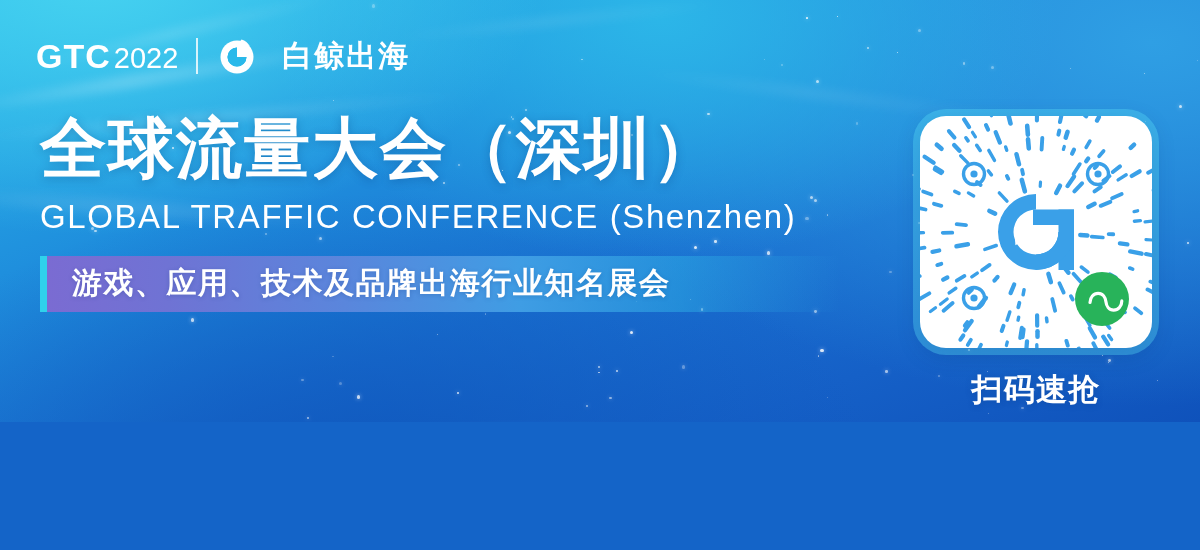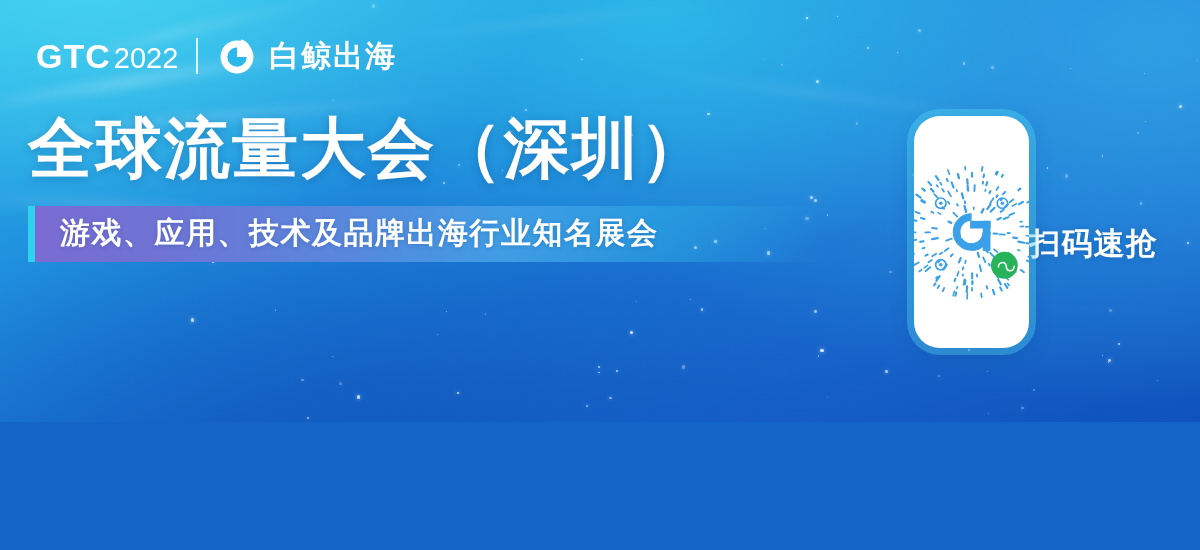--- a/index.html
+++ b/index.html
@@ -63,29 +63,29 @@
     font-family:"Liberation Sans","DejaVu Sans",sans-serif;
   }
   .gtc-year {
     font-size:29px; font-weight:400; letter-spacing:0px;
     margin-left:3px;
     font-family:"Liberation Sans","DejaVu Sans",sans-serif;
   }
   .logo-div {
     width:2px; height:36px; background:rgba(255,255,255,.8);
   }
-  .brand { display:flex; align-items:center; gap:11px; }
+  .brand { display:flex; align-items:center; gap:24px; }
   .brand-mark { width:42px; height:42px; flex:0 0 42px; }
   .brand-name {
     color:#fff; font-size:30px; font-weight:700; letter-spacing:2px;
     font-family:"DejaVu Sans","Liberation Sans",sans-serif;
   }
 
   
-  .content { position:absolute; left:28px; top:112px; width:820px; }
+  .content { position:absolute; left:40px; top:112px; width:820px; }
 
   .title {
     color:#fff;
     font-size:66px;
     font-weight:700;
     letter-spacing:2px;
     line-height:1.12;
     text-shadow:0 2px 10px rgba(8,50,120,.28);
     font-family:"DejaVu Sans","Liberation Sans",sans-serif;
     white-space:nowrap;
@@ -142,21 +142,21 @@
     white-space:nowrap;
     font-family:"DejaVu Sans","Liberation Sans",sans-serif;
     text-shadow:0 1px 5px rgba(15,60,135,.25);
   }
   .info-text.date { letter-spacing:.2px; }
 
   
   .qr-block {
     position:absolute; right:42px; top:116px;
     width:244px;
-    display:flex; flex-direction:row; align-items:center;
+    display:flex; flex-direction:column; align-items:center;
   }
   .qr-card {
     width:232px; height:232px;
     background:#fff;
     border-radius:26px;
     box-shadow:0 0 0 7px rgba(90,225,250,.34), 0 6px 22px rgba(10,50,120,.25);
     display:flex; align-items:center; justify-content:center;
     position:relative;
     overflow:hidden;
   }
@@ -347,20 +347,21 @@
           <path d="M21 12.5a9.5 9.5 0 0 0-9.5 9.5 9.5 9.5 0 0 0 9.5 9.5 9.5 9.5 0 0 0 9.5-9.5h-4.6a4.9 4.9 0 1 1-4.9-4.9z" fill="#2ab9ea"></path>
           <path d="M25.5 4.5c3.8 1.2 6.6 3.6 8.2 6.4-3.1-1.1-6.1-1-8.6.3-1 .5-1.9-.2-1.8-1.3.2-2.2 1-4 2.2-5.4z" fill="#ffffff"></path>
         </svg>
       </span>
       <span class="brand-name">白鲸出海</span>
     </div>
   </div>
 
   <div class="content">
     <div class="title">全球流量大会（深圳）</div>
+    <div class="subtitle">GLOBAL TRAFFIC CONFERENCE (Shenzhen)</div>
 
     <div class="tagline-wrap">
       <div class="tagline-bg"></div>
       <div class="tagline-bar"></div>
       <div class="tagline-text">游戏、应用、技术及品牌出海行业知名展会</div>
     </div>
 
     <div class="info">
     </div>
   </div>

